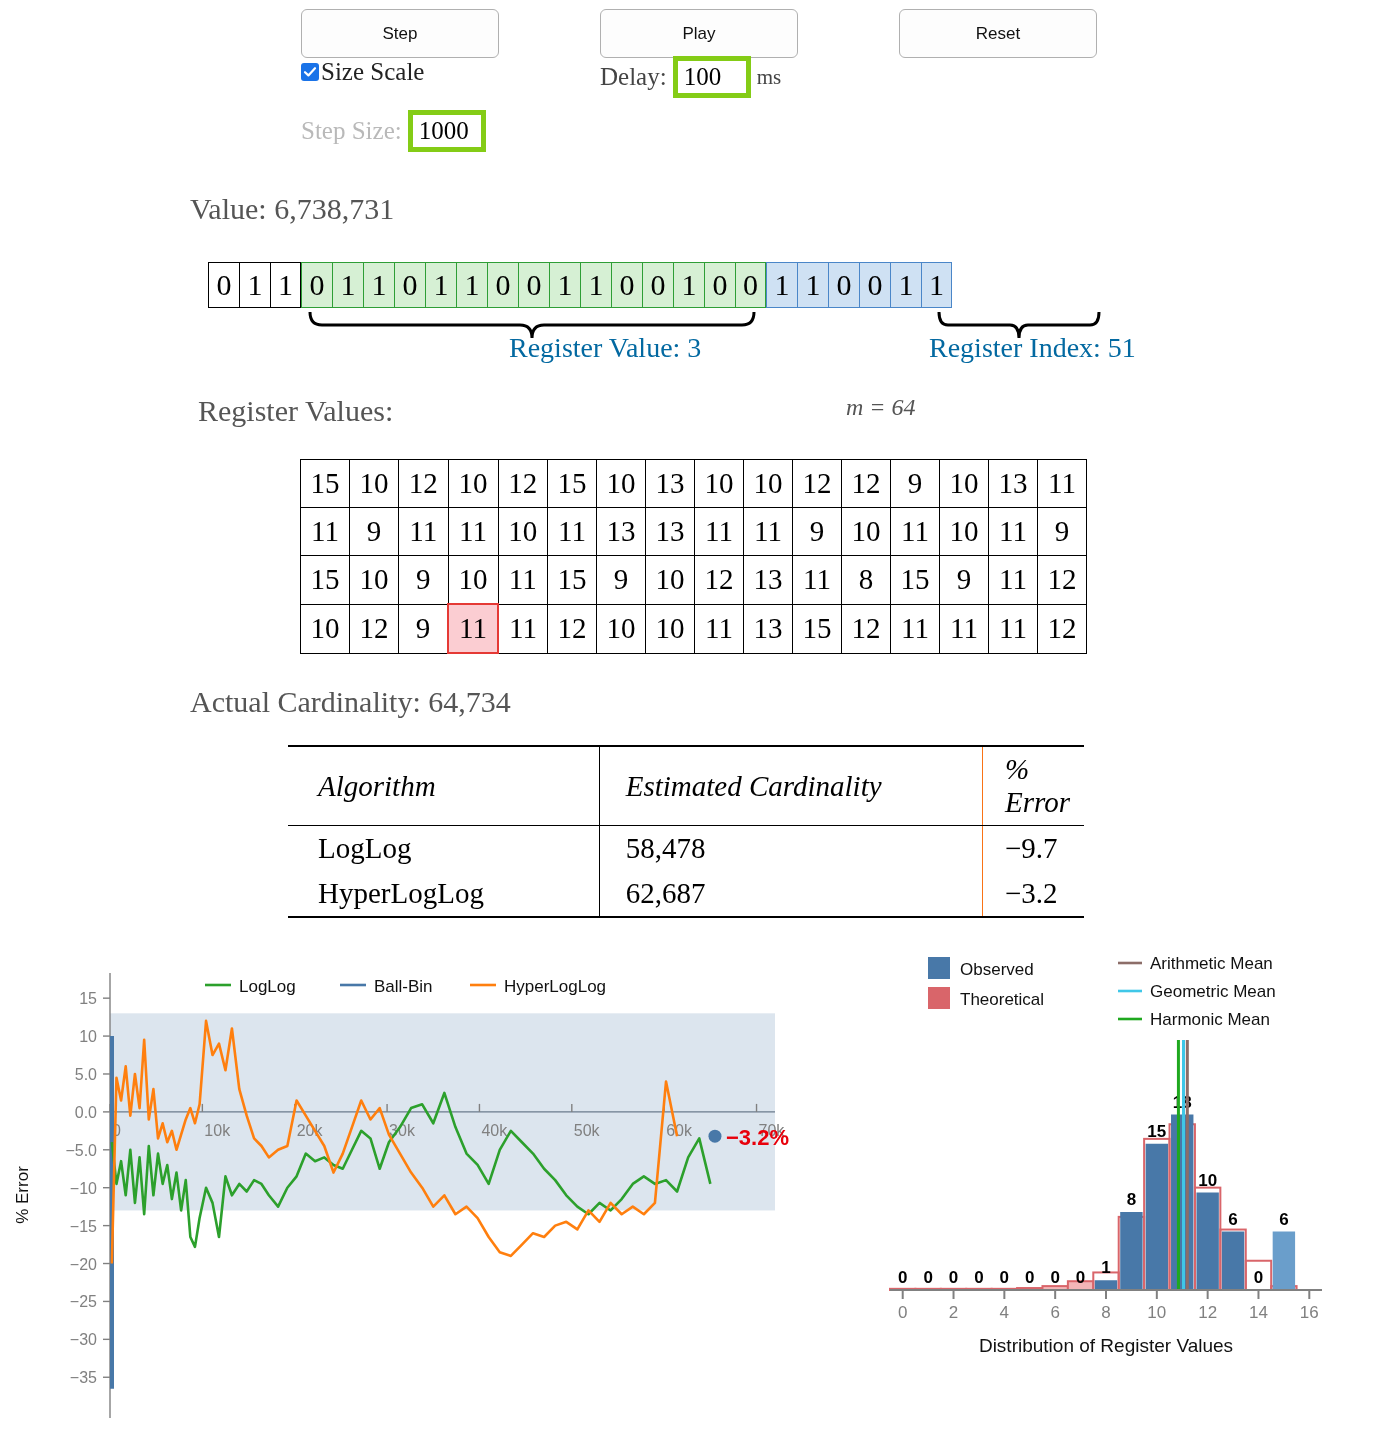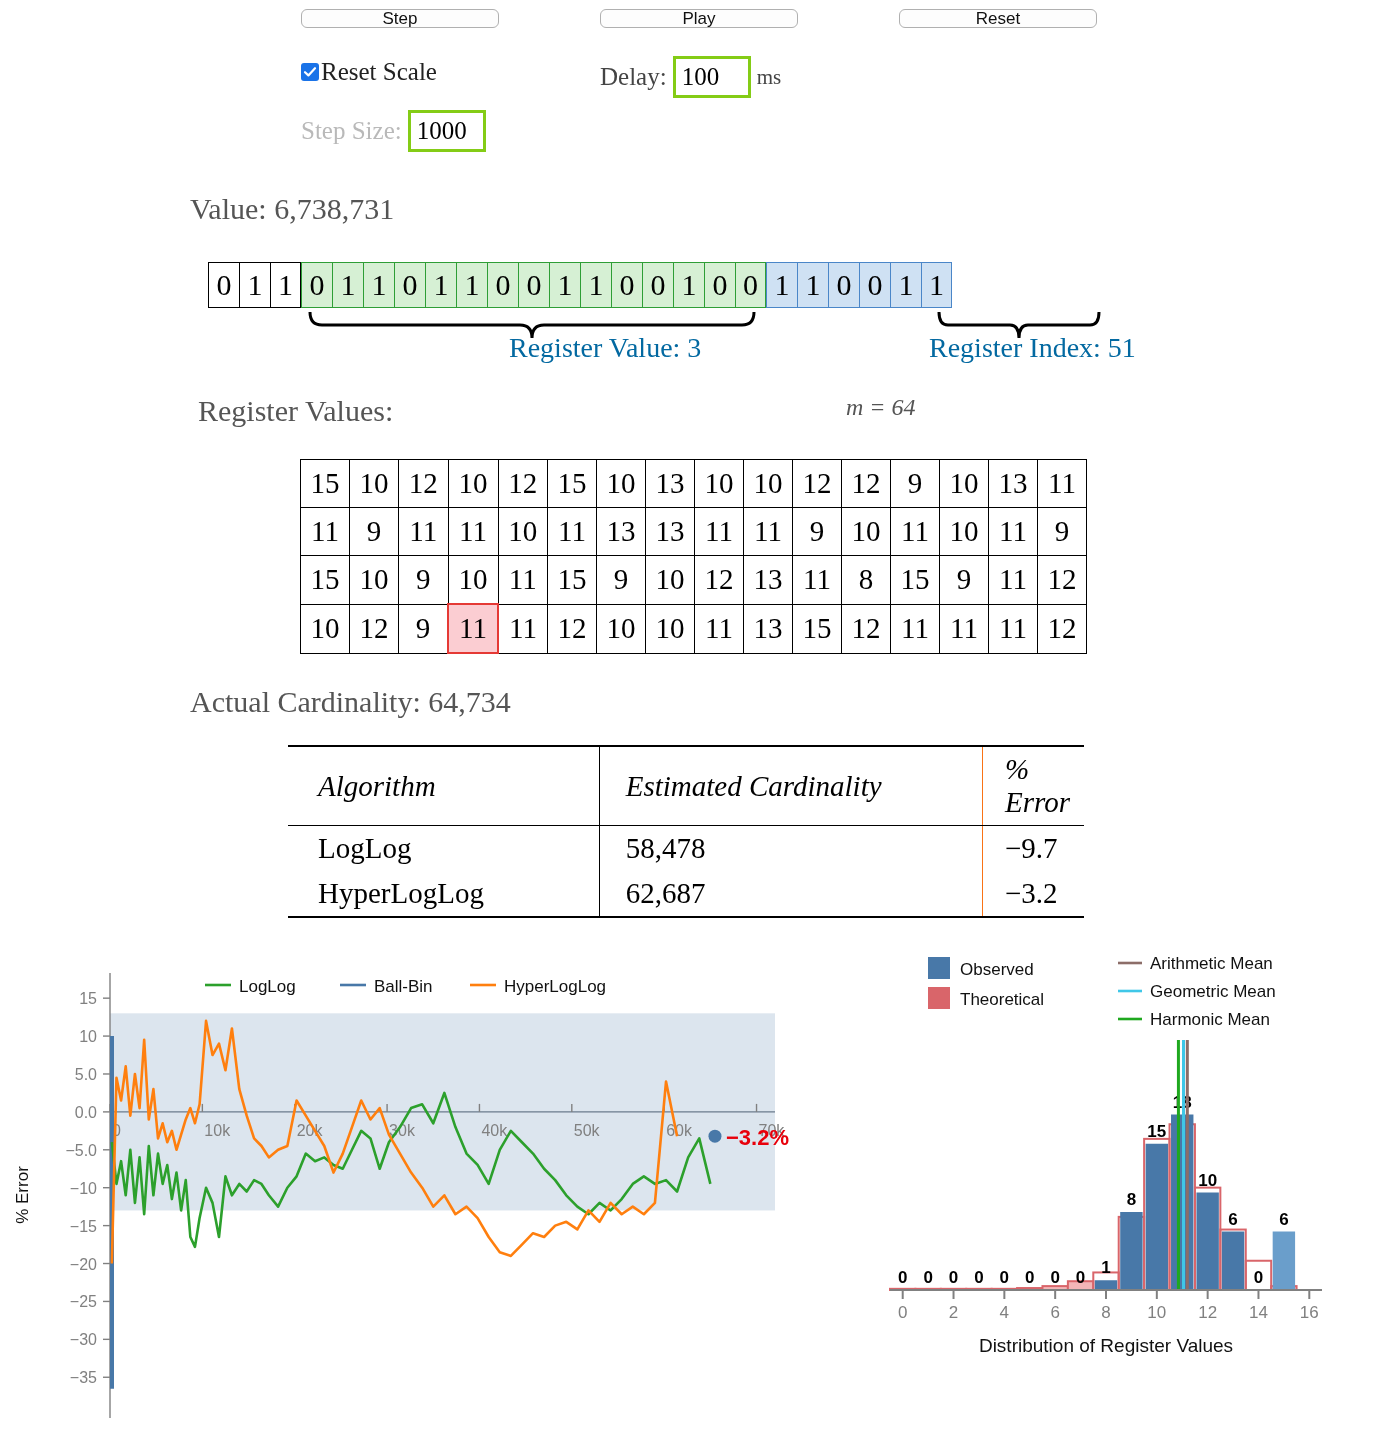--- a/index.html
+++ b/index.html
@@ -7,42 +7,42 @@
     width:1382px; height:1430px;
     background:#ffffff;
     font-family:"Liberation Serif", serif;
     color:#000;
     overflow:hidden;
     position:relative;
   }
   
   .controls { position:absolute; left:0; top:0; width:1382px; height:165px; }
   .btn {
-    position:absolute; width:198px; height:19px;
+    position:absolute; width:198px; height:49px;
     border:1px solid #b0b0b0; border-radius:6px; background:#fdfdfd;
     font-family:"Liberation Sans", sans-serif; font-size:17px; color:#111;
     display:flex; align-items:center; justify-content:center;
     box-sizing:border-box;
   }
   #btn-step { left:301px; top:9px; }
   #btn-play { left:600px; top:9px; }
   #btn-reset { left:899px; top:9px; }
 
   .chk-row { position:absolute; left:301px; top:58px; display:flex; align-items:center; }
   .chkbox {
     width:18px; height:18px; border-radius:3px; background:#1a73e8;
     display:flex; align-items:center; justify-content:center; margin-right:2px;
   }
   .chkbox svg { display:block; }
   .chk-label { font-size:25px; color:#222; font-family:"Liberation Serif", serif; }
 
   .delay-row { position:absolute; left:600px; top:56px; display:flex; align-items:center; }
   .delay-label { font-size:25px; color:#444; margin-right:6px; }
   .num-input {
-    border:3px solid #84cc16; background:#fff; box-sizing:border-box;
+    border:5px solid #84cc16; background:#fff; box-sizing:border-box;
     font-family:"Liberation Serif", serif; font-size:25px; color:#000;
     display:flex; align-items:center; padding:0 6px;
   }
   #delay-input { width:78px; height:42px; }
   .ms-label { font-size:21px; color:#444; margin-left:6px; }
 
   .step-row { position:absolute; left:301px; top:110px; display:flex; align-items:center; }
   .step-label { font-size:25px; color:#b9b9b9; margin-right:6px; }
   #stepsize-input { width:78px; height:42px; }
 
@@ -116,21 +116,21 @@
   <div class="btn" id="btn-step">Step</div>
   <div class="btn" id="btn-play">Play</div>
   <div class="btn" id="btn-reset">Reset</div>
 
   <div class="chk-row">
     <span class="chkbox">
       <svg width="14" height="14" viewBox="0 0 14 14">
           <path d="M2 7.2 L5.4 10.4 L12 3.2" stroke="#fff" stroke-width="2.2" fill="none" stroke-linecap="round" stroke-linejoin="round"></path>
         </svg>
     </span>
-    <span class="chk-label">Reset Scale</span>
+    <span class="chk-label">Size Scale</span>
   </div>
 
   <div class="delay-row">
     <span class="delay-label">Delay:</span>
     <span class="num-input" id="delay-input">100</span>
     <span class="ms-label">ms</span>
   </div>
 
   <div class="step-row">
     <span class="step-label">Step Size:</span>

